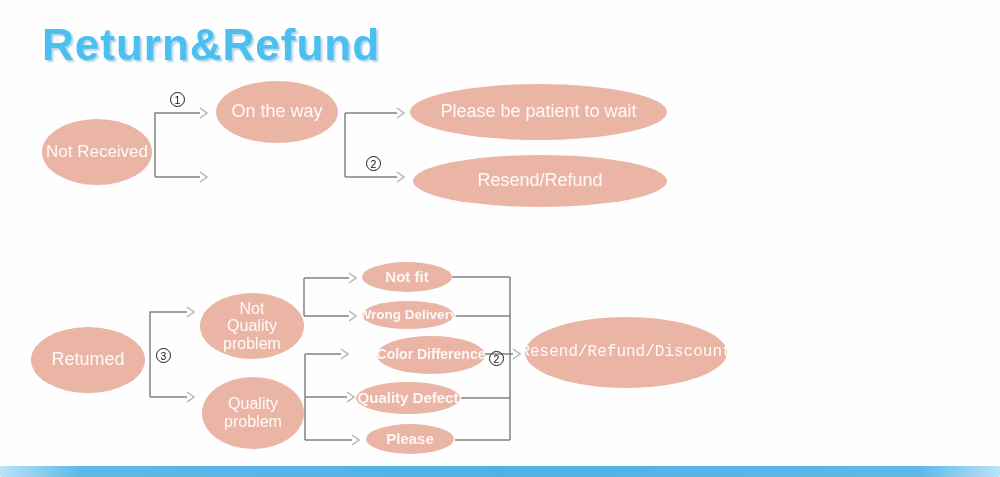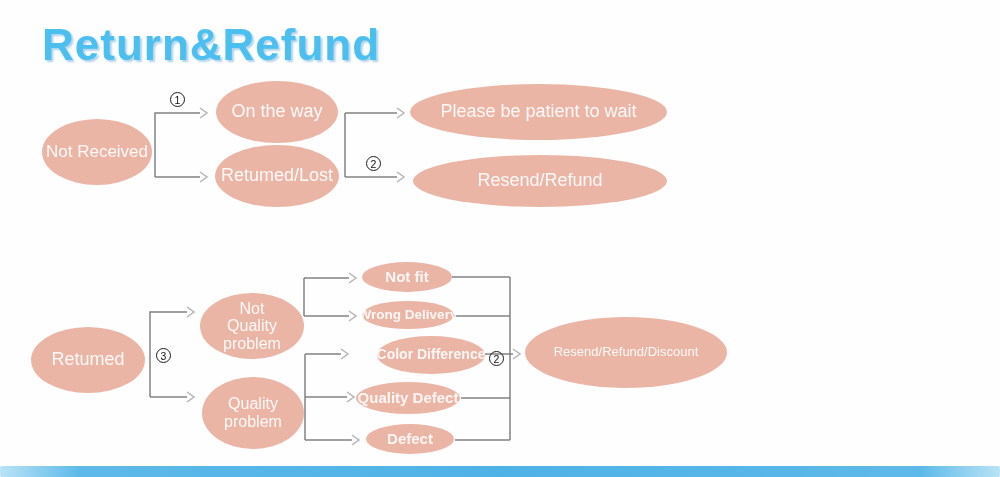--- a/index.html
+++ b/index.html
@@ -97,28 +97,27 @@
     </div>
   <div class="badge" style="left:156px;top:348px;">
       <span>3</span>
     </div>
   <div class="badge" style="left:489px;top:351px;">
       <span>2</span>
     </div>
 
   <div class="node" style="left:42px;top:119px;width:110px;height:66px;font-size:17px;white-space:nowrap;">Not Received</div>
   <div class="node" style="left:216px;top:81px;width:122px;height:62px;font-size:18px;white-space:nowrap;">On the way</div>
-  <div class="node" style="left:215px;top:145px;width:124px;height:62px;font-size:18px;white-space:nowrap;">Retumed/Lost</div>
   <div class="node" style="left:410px;top:84px;width:257px;height:56px;font-size:18px;white-space:nowrap;">Please be patient to wait</div>
   <div class="node" style="left:413px;top:155px;width:254px;height:52px;font-size:18px;white-space:nowrap;">Resend/Refund</div>
 
   <div class="node" style="left:31px;top:327px;width:114px;height:66px;font-size:18px;white-space:nowrap;">Retumed</div>
   <div class="node wrap" style="left:200px;top:277px;width:72px;height:66px;font-size:16px;">Not Quality problem</div>
   <div class="node wrap" style="left:202px;top:361px;width:70px;height:72px;font-size:16px;">Quality problem</div>
   <div class="node small" style="left:362px;top:262px;width:90px;height:30px;font-size:15px;white-space:nowrap;">Not fit</div>
   <div class="node small" style="left:362px;top:301px;width:92px;height:28px;font-size:13.5px;white-space:nowrap;">Wrong Delivery</div>
   <div class="node small" style="left:349px;top:336px;width:108px;height:38px;font-size:14px;white-space:nowrap;margin-left:28px;">Color Difference</div>
   <div class="node small" style="left:356px;top:382px;width:104px;height:32px;font-size:15px;white-space:nowrap;">Quality Defect</div>
-  <div class="node small" style="left:366px;top:424px;width:88px;height:30px;font-size:15px;white-space:nowrap;">Defect</div>
-  <div class="node" style="left:525px;top:317px;width:202px;height:71px;font-size:13px;white-space:nowrap;">Resend/Refund/Discount</div>
+  <div class="node small" style="left:366px;top:424px;width:88px;height:30px;font-size:15px;white-space:nowrap;">Please</div>
+  <div class="node" style="left:525px;top:317px;width:202px;height:71px;font-size:16px;white-space:nowrap;font-family:Liberation Mono, monospace;">Resend/Refund/Discount</div>
 
   <div class="footer-bar"></div>
 </div>
 
 </body></html>

